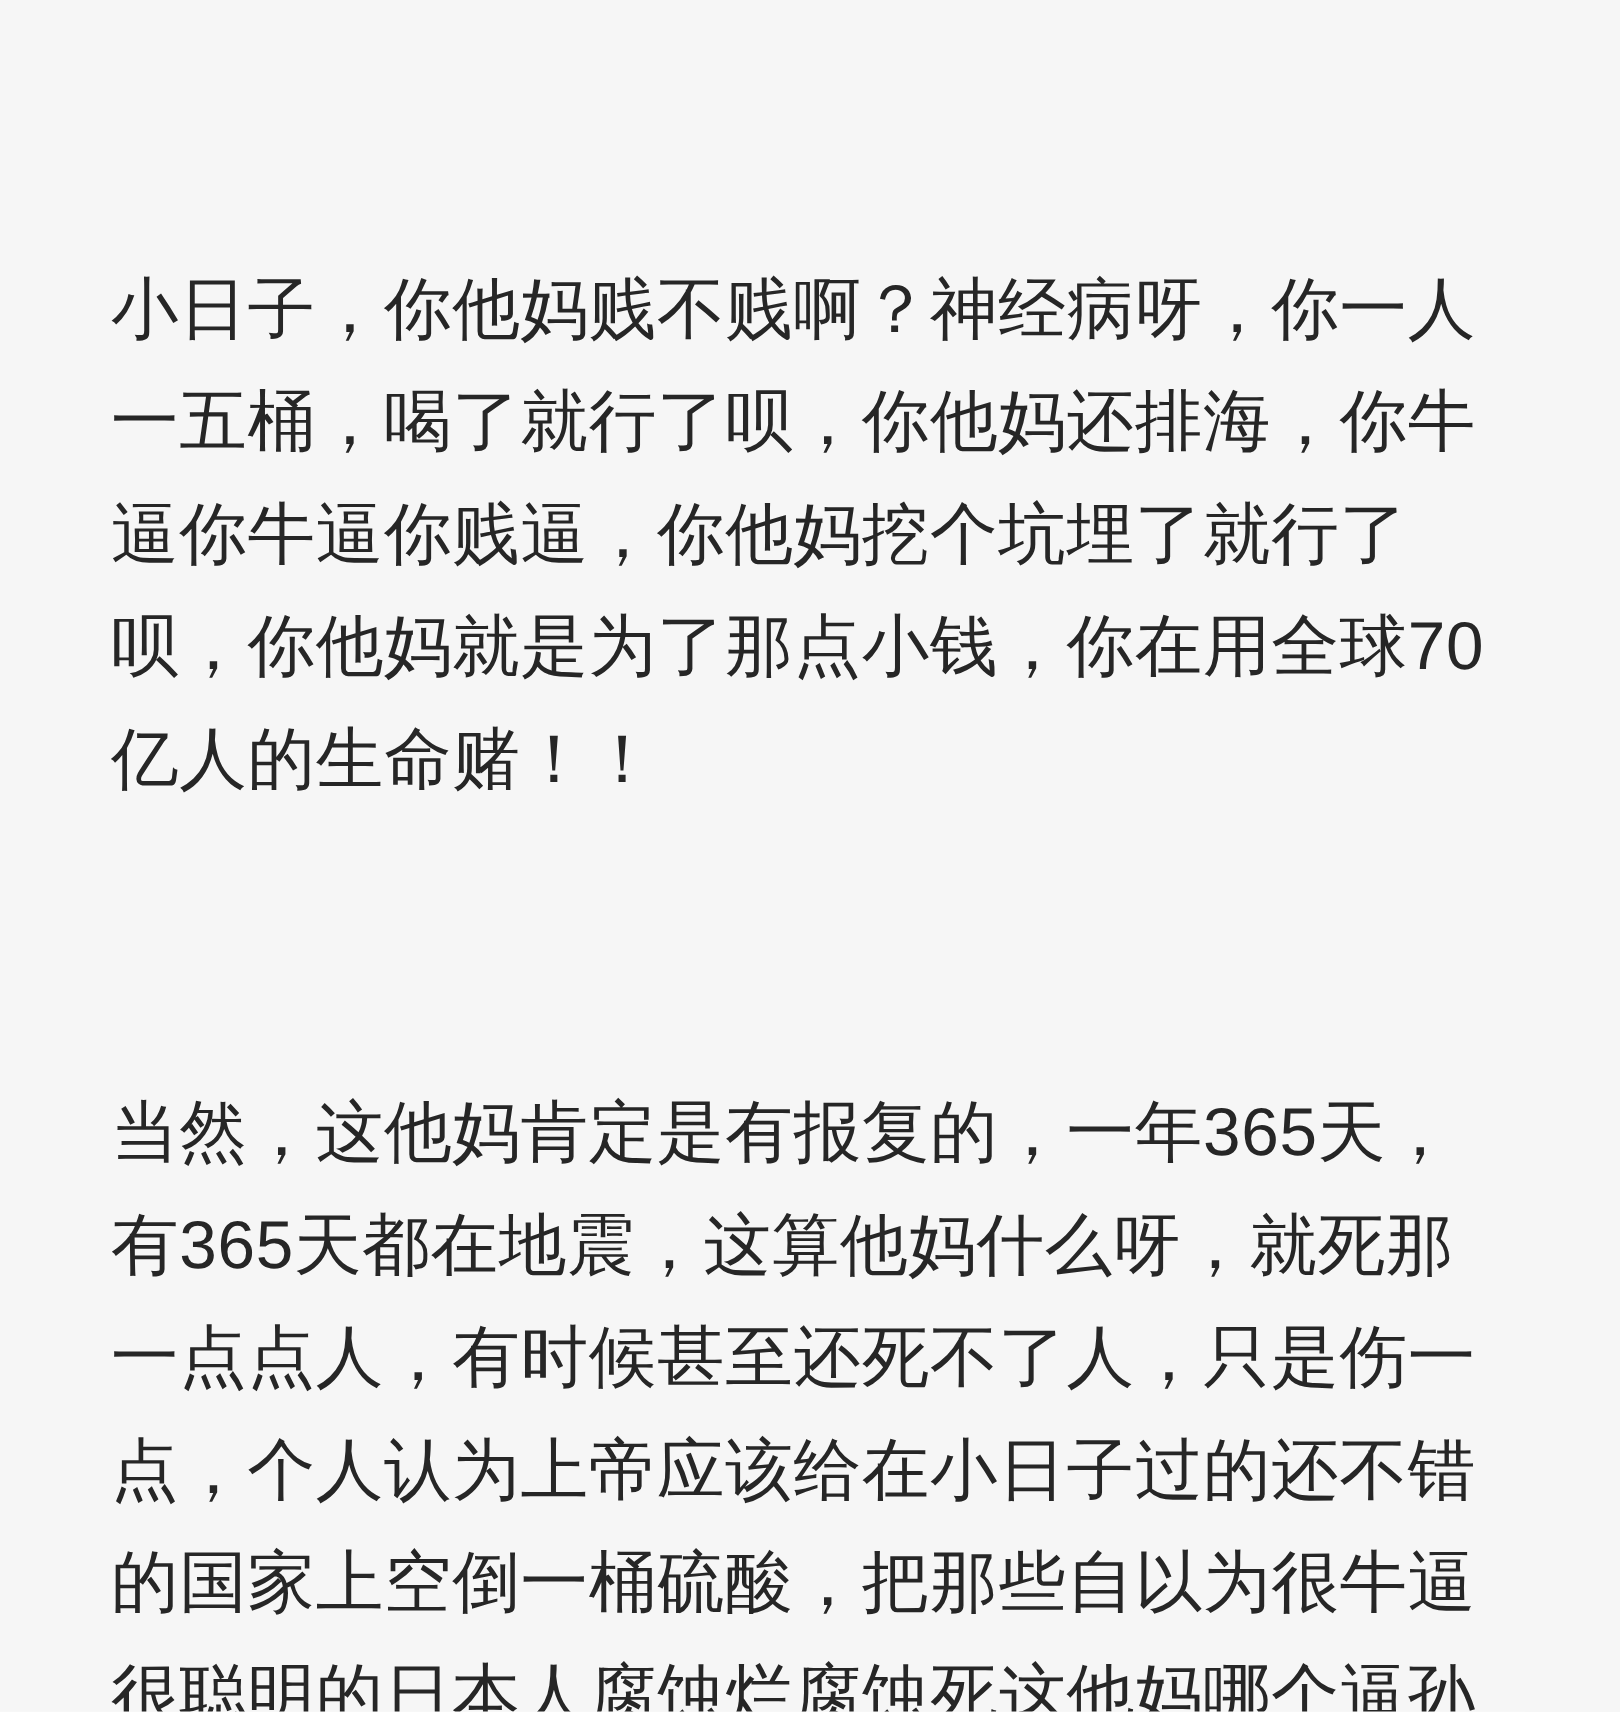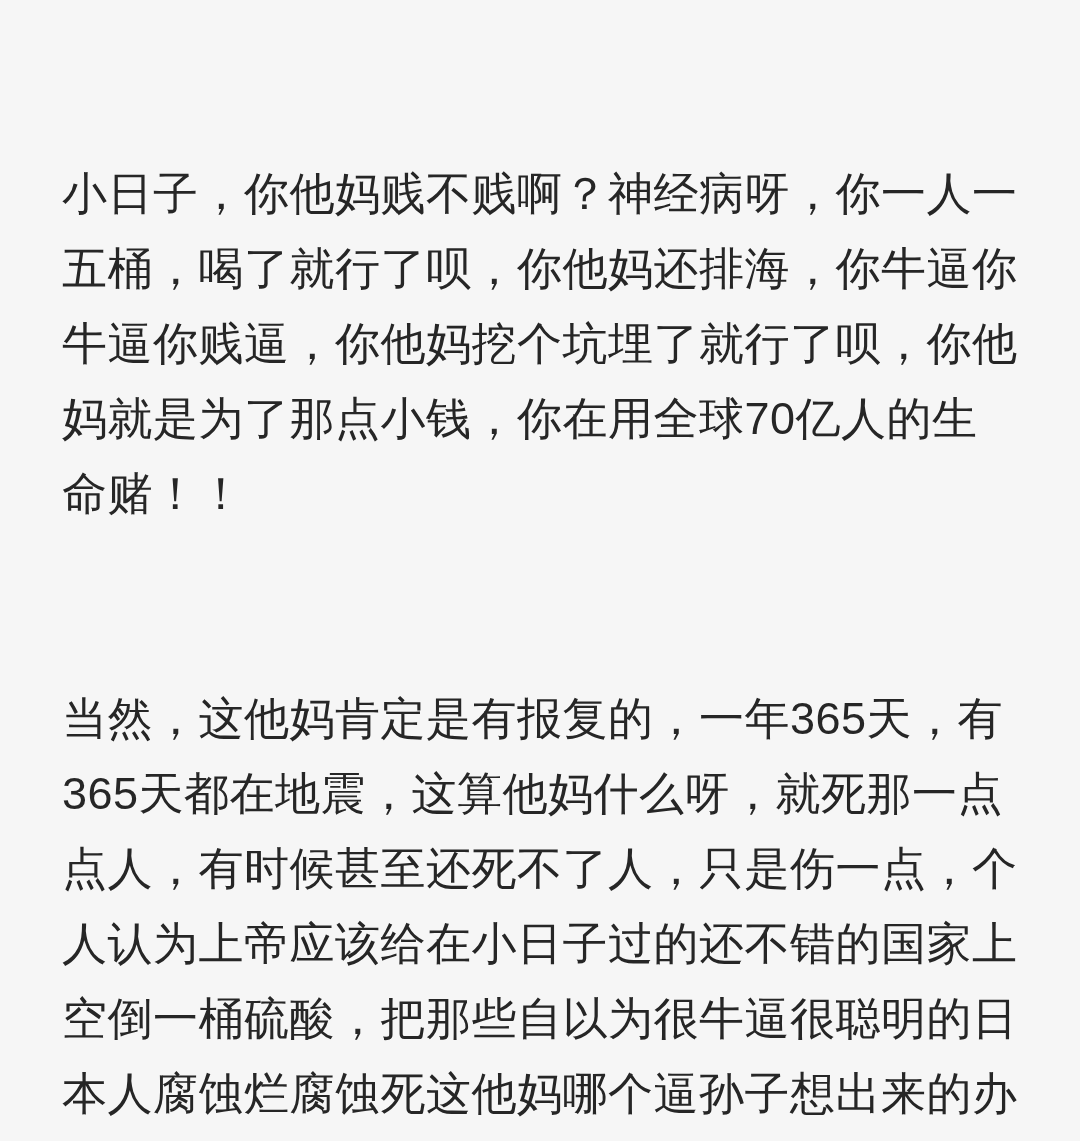--- a/index.html
+++ b/index.html
@@ -25,21 +25,21 @@
     color: #262626;
     font-size: 45px;
     line-height: 75px;
     letter-spacing: 0.5px;
     font-weight: 400;
     text-align: left;
     white-space: pre-wrap;
     word-break: break-all;
   }
   .para {
-    margin: 0;
+    margin: 12px;
     padding: 0;
   }
 </style>
 </head>
 <body>
 
 <div class="page">
   <div class="text-block">
     <p class="para">小日子，你他妈贱不贱啊？神经病呀，你一人一五桶，喝了就行了呗，你他妈还排海，你牛逼你牛逼你贱逼，你他妈挖个坑埋了就行了呗，你他妈就是为了那点小钱，你在用全球70亿人的生命赌！！</p>
     <p class="para">当然，这他妈肯定是有报复的，一年365天，有365天都在地震，这算他妈什么呀，就死那一点点人，有时候甚至还死不了人，只是伤一点，个人认为上帝应该给在小日子过的还不错的国家上空倒一桶硫酸，把那些自以为很牛逼很聪明的日本人腐蚀烂腐蚀死这他妈哪个逼孙子想出来的办法？跟他妈那个松井石根，没他妈两样，甚至你还比他更贱，就是说富士山兄弟，你他妈准备好了</p>

